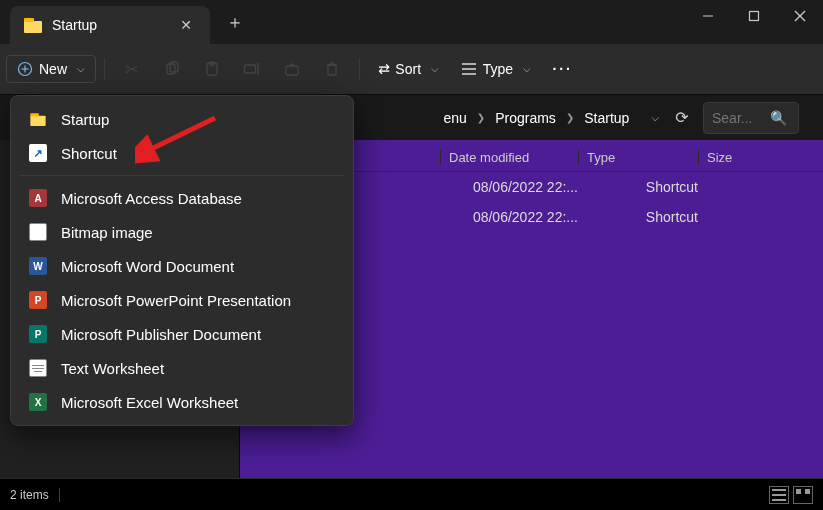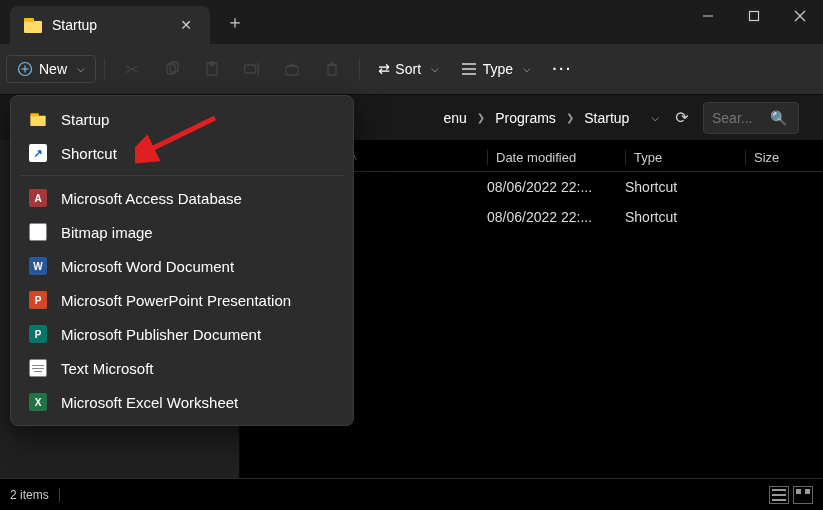--- a/index.html
+++ b/index.html
@@ -24,29 +24,29 @@
   .divider { width:1px; height:22px; background:#3c3c3c; margin:0 6px;}
   .dots { letter-spacing:2px; font-weight:bold;}
   .addrbar { display:flex; align-items:center; height:46px; background:#191919; padding:0 24px; gap:4px; border-top:1px solid #0c0c0c; }
   .nav-btn { width:34px; height:34px; display:flex; align-items:center; justify-content:center; color:#888; font-size:16px;}
   .crumbs { flex:1; display:flex; align-items:center; gap:10px; background:transparent; height:34px; padding:0 8px; font-size:14px; }
   .crumb { color:#fff; }
   .crumb-sep { color:#999; font-size:10px;}
   .refresh { width:34px; text-align:center; color:#ccc; }
   .search { display:flex; align-items:center; gap:6px; border:1px solid #3a3a3a; background:#2a2a2a; height:32px; width:96px; padding:0 8px; border-radius:4px; color:#888; font-size:14px;}
   .search input { background:transparent; border:none; outline:none; color:#ccc; width:52px; font-size:14px;}
-  .content { flex:1; display:flex; background:#000000; overflow:hidden;gap:47px; }
+  .content { flex:1; display:flex; background:#4c1d95; overflow:hidden; }
   .sidebar { width:240px; background:#202020; border-right:1px solid #0a0a0a;}
   .main { flex:1; display:flex; flex-direction:column; color:#ddd; font-size:14px; padding-top:4px;}
   .cols { display:flex; padding:6px 0; border-bottom:1px solid #2a2a2a; color:#ccc; font-size:13px;}
   .col-name { flex:0 0 200px; padding-left:20px; display:flex; align-items:center; gap:6px;}
   .col-date { flex:0 0 138px;}
   .col-type { flex:0 0 120px;}
   .col-size { flex:0 0 48px;}
-  .row { display:flex; padding:7px 0; }
+  .row { display:flex; padding:7px 0;text-align:right; }
   .menu { position:absolute; top:95px; left:10px; width:344px; background:#2c2c2c; border:1px solid #3c3c3c; border-radius:8px; padding:6px 0; box-shadow:0 10px 30px rgba(0,0,0,.6); z-index:50;}
   .menu-item { display:flex; align-items:center; gap:14px; padding:8px 18px; font-size:15px; color:#fff;}
   .menu-sep { height:1px; background:#3c3c3c; margin:5px 8px;}
   .mi-icon { width:18px; height:18px; display:flex; align-items:center; justify-content:center; font-size:14px; border-radius:2px;}
   .statusbar { height:32px; background:#000000; display:flex; align-items:center; padding:0 10px; color:#ccc; font-size:12px; border-top:1px solid #2a2a2a; gap:10px;}
   .view-icons { margin-left:auto; display:flex; gap:4px;}
   .vi { width:20px; height:18px; border:1px solid #666; display:flex; flex-direction:column; justify-content:space-between; padding:2px;}
   .vi .bar{height:2px;background:#999;}
   .arrow-annot { position:absolute; top:110px; left:135px; z-index:60; pointer-events:none;}
   .sort-ico{display:inline-block;transform:rotate(90deg);}
@@ -240,21 +240,21 @@
   <div class="menu-item">
     <span class="mi-icon" style="background:#077568;color:#fff;font-size:10px;font-weight:bold">P</span>
     <span>Microsoft Publisher Document</span>
   </div>
   <div class="menu-item">
     <span class="mi-icon" style="background:#fff;border:1px solid #888;display:flex;flex-direction:column;gap:2px;padding:2px">
         <span style="height:1px;background:#888;width:100%"></span>
         <span style="height:1px;background:#888;width:100%"></span>
         <span style="height:1px;background:#888;width:70%"></span>
       </span>
-    <span>Text Microsoft</span>
+    <span>Text Worksheet</span>
   </div>
   <div class="menu-item">
     <span class="mi-icon" style="background:#217346;color:#fff;font-size:10px;font-weight:bold">X</span>
     <span>Microsoft Excel Worksheet</span>
   </div>
 </div>
 
 <svg class="arrow-annot" width="90" height="60">
   <defs>
       <marker id="ah" markerWidth="10" markerHeight="10" refX="2" refY="3" orient="auto">

